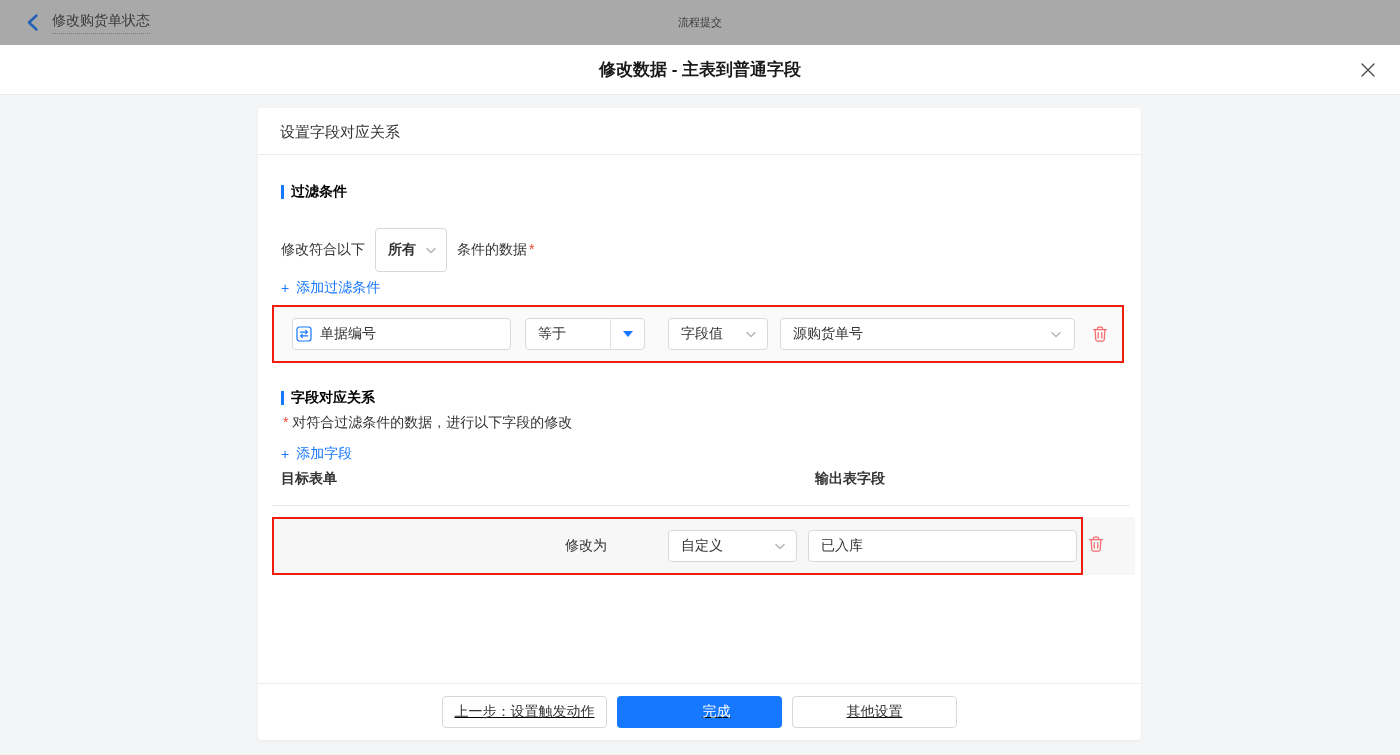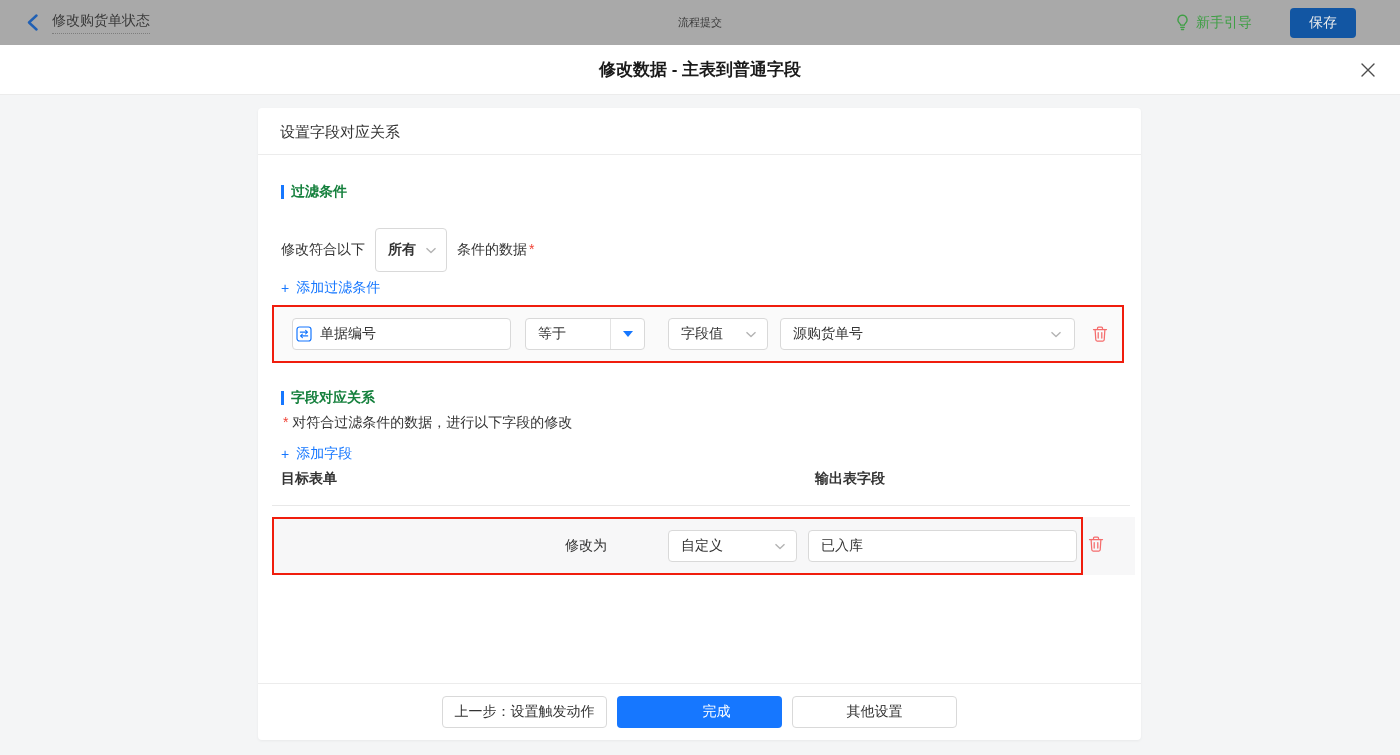--- a/index.html
+++ b/index.html
@@ -26,21 +26,21 @@
 
   
   .page-body{position:absolute;top:95px;left:0;width:1400px;height:660px;background:#f4f5f6;}
   .card{position:absolute;left:258px;top:13px;width:883px;height:632px;background:#fff;
     border-radius:4px;box-shadow:0 1px 3px rgba(0,0,0,.05);}
 
   .card-header{position:absolute;top:0;left:0;width:100%;height:47px;line-height:47px;
     padding-left:22px;font-size:15px;color:#333;border-bottom:1px solid #ececec;}
 
   .sec-title{position:absolute;left:23px;display:flex;align-items:center;gap:7px;
-    font-size:14px;font-weight:bold;color:#15803d;}
+    font-size:14px;font-weight:bold;color:#000000;}
   .sec-bar{width:3px;height:14px;background:#1677ff;}
   #sec-filter{top:75px;}
   #sec-mapping{top:281px;}
 
   .match-row{position:absolute;left:23px;top:126px;height:32px;display:flex;align-items:center;
     gap:10px;font-size:14px;color:#333;}
   .mini-select{width:72px;height:44px;border:1px solid #d9d9d9;border-radius:4px;background:#fff;
     display:flex;align-items:center;justify-content:space-between;padding:0 9px 0 12px;cursor:pointer;font-weight:bold;}
   .req{color:#f04134;margin-left:2px;}
 
@@ -73,51 +73,41 @@
   .map-strip{position:absolute;left:14px;top:409px;width:863px;height:58px;background:#f7f7f8;}
   .map-box{position:absolute;left:0;top:0;width:811px;height:58px;border:2px solid #f01d0d;}
   .m-field{left:18px;width:219px;padding-left:10px;gap:8px;}
   .modify-label{position:absolute;left:291px;top:0;height:54px;display:flex;align-items:center;
     font-size:14px;color:#333;}
   .m-vtype{left:394px;width:129px;justify-content:space-between;padding:0 10px 0 12px;}
   .m-value{position:absolute;left:534px;top:11px;width:269px;height:32px;border:1px solid #d9d9d9;
     border-radius:4px;padding:0 12px;font-size:14px;color:#333;font-family:inherit;background:#fff;}
 
   .foot-divider{position:absolute;left:0;top:575px;width:100%;height:1px;background:#ececec;}
-  .footer{position:absolute;left:0;top:588px;width:100%;display:flex;justify-content:center;gap:10px;}
+  .footer{position:absolute;left:0;top:588px;width:100%;display:flex;justify-content:center;gap:10px;text-decoration:underline;}
   .btn{width:165px;height:32px;border-radius:4px;font-size:14px;display:flex;align-items:center;
     justify-content:center;cursor:pointer;font-family:inherit;}
   .btn.ghost{background:#fff;border:1px solid #d9d9d9;color:#333;}
   .btn.primary{background:#1677ff;border:none;color:#fff;padding-left:40px;}
 
   svg{display:block;}
 </style>
 </head>
 <body>
 
 <div class="topbar">
   <div class="topbar-left">
     <span class="back-btn">
       <svg width="13" height="17" viewBox="0 0 13 17" fill="none">
         <polyline points="10.5,1.5 3,8.5 10.5,15.5" stroke="#2060b4" stroke-width="2.4" stroke-linecap="round" stroke-linejoin="round"></polyline>
       </svg>
     </span>
     <span class="doc-title">修改购货单状态</span>
   </div>
   <div class="topbar-center">流程提交</div>
-  <div class="topbar-right">
-    <span class="guide-link">
-      <svg width="15" height="17" viewBox="0 0 15 17" fill="none">
-        <path d="M7.5 1.2a4.6 4.6 0 0 1 2.8 8.2c-.6.45-.9 1.1-.9 1.8H5.6c0-.7-.3-1.35-.9-1.8A4.6 4.6 0 0 1 7.5 1.2Z" stroke="#3f9f45" stroke-width="1.3" stroke-linejoin="round"></path>
-        <path d="M5.8 13.4h3.4M6.4 15.5h2.2" stroke="#3f9f45" stroke-width="1.3" stroke-linecap="round"></path>
-      </svg>
-      <span>新手引导</span>
-    </span>
-    <button class="save-btn">保存</button>
-  </div>
 </div>
 
 <div class="modal-header">
   <div class="modal-title">修改数据 - 主表到普通字段</div>
   <span class="close-btn">
     <svg width="16" height="16" viewBox="0 0 16 16">
       <path d="M2 2l12 12M14 2L2 14" stroke="#4c4c4c" stroke-width="1.4" stroke-linecap="round"></path>
     </svg>
   </span>
 </div>

